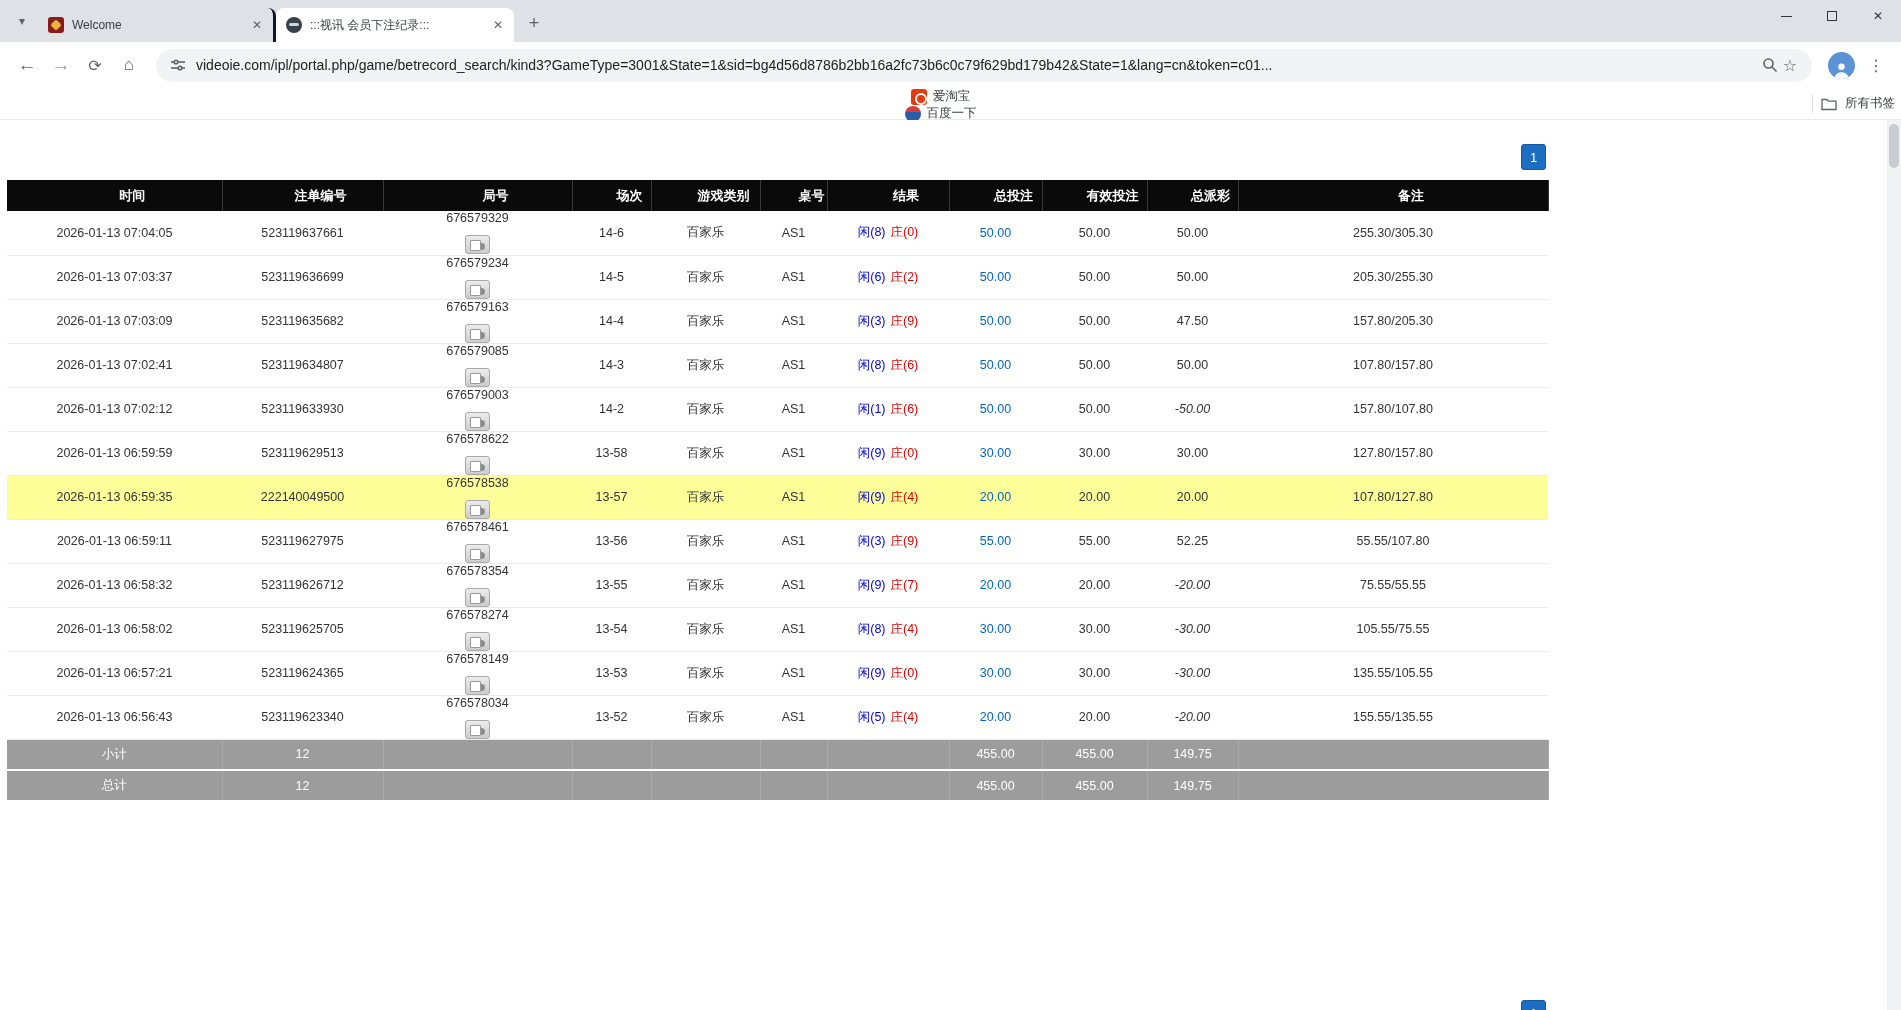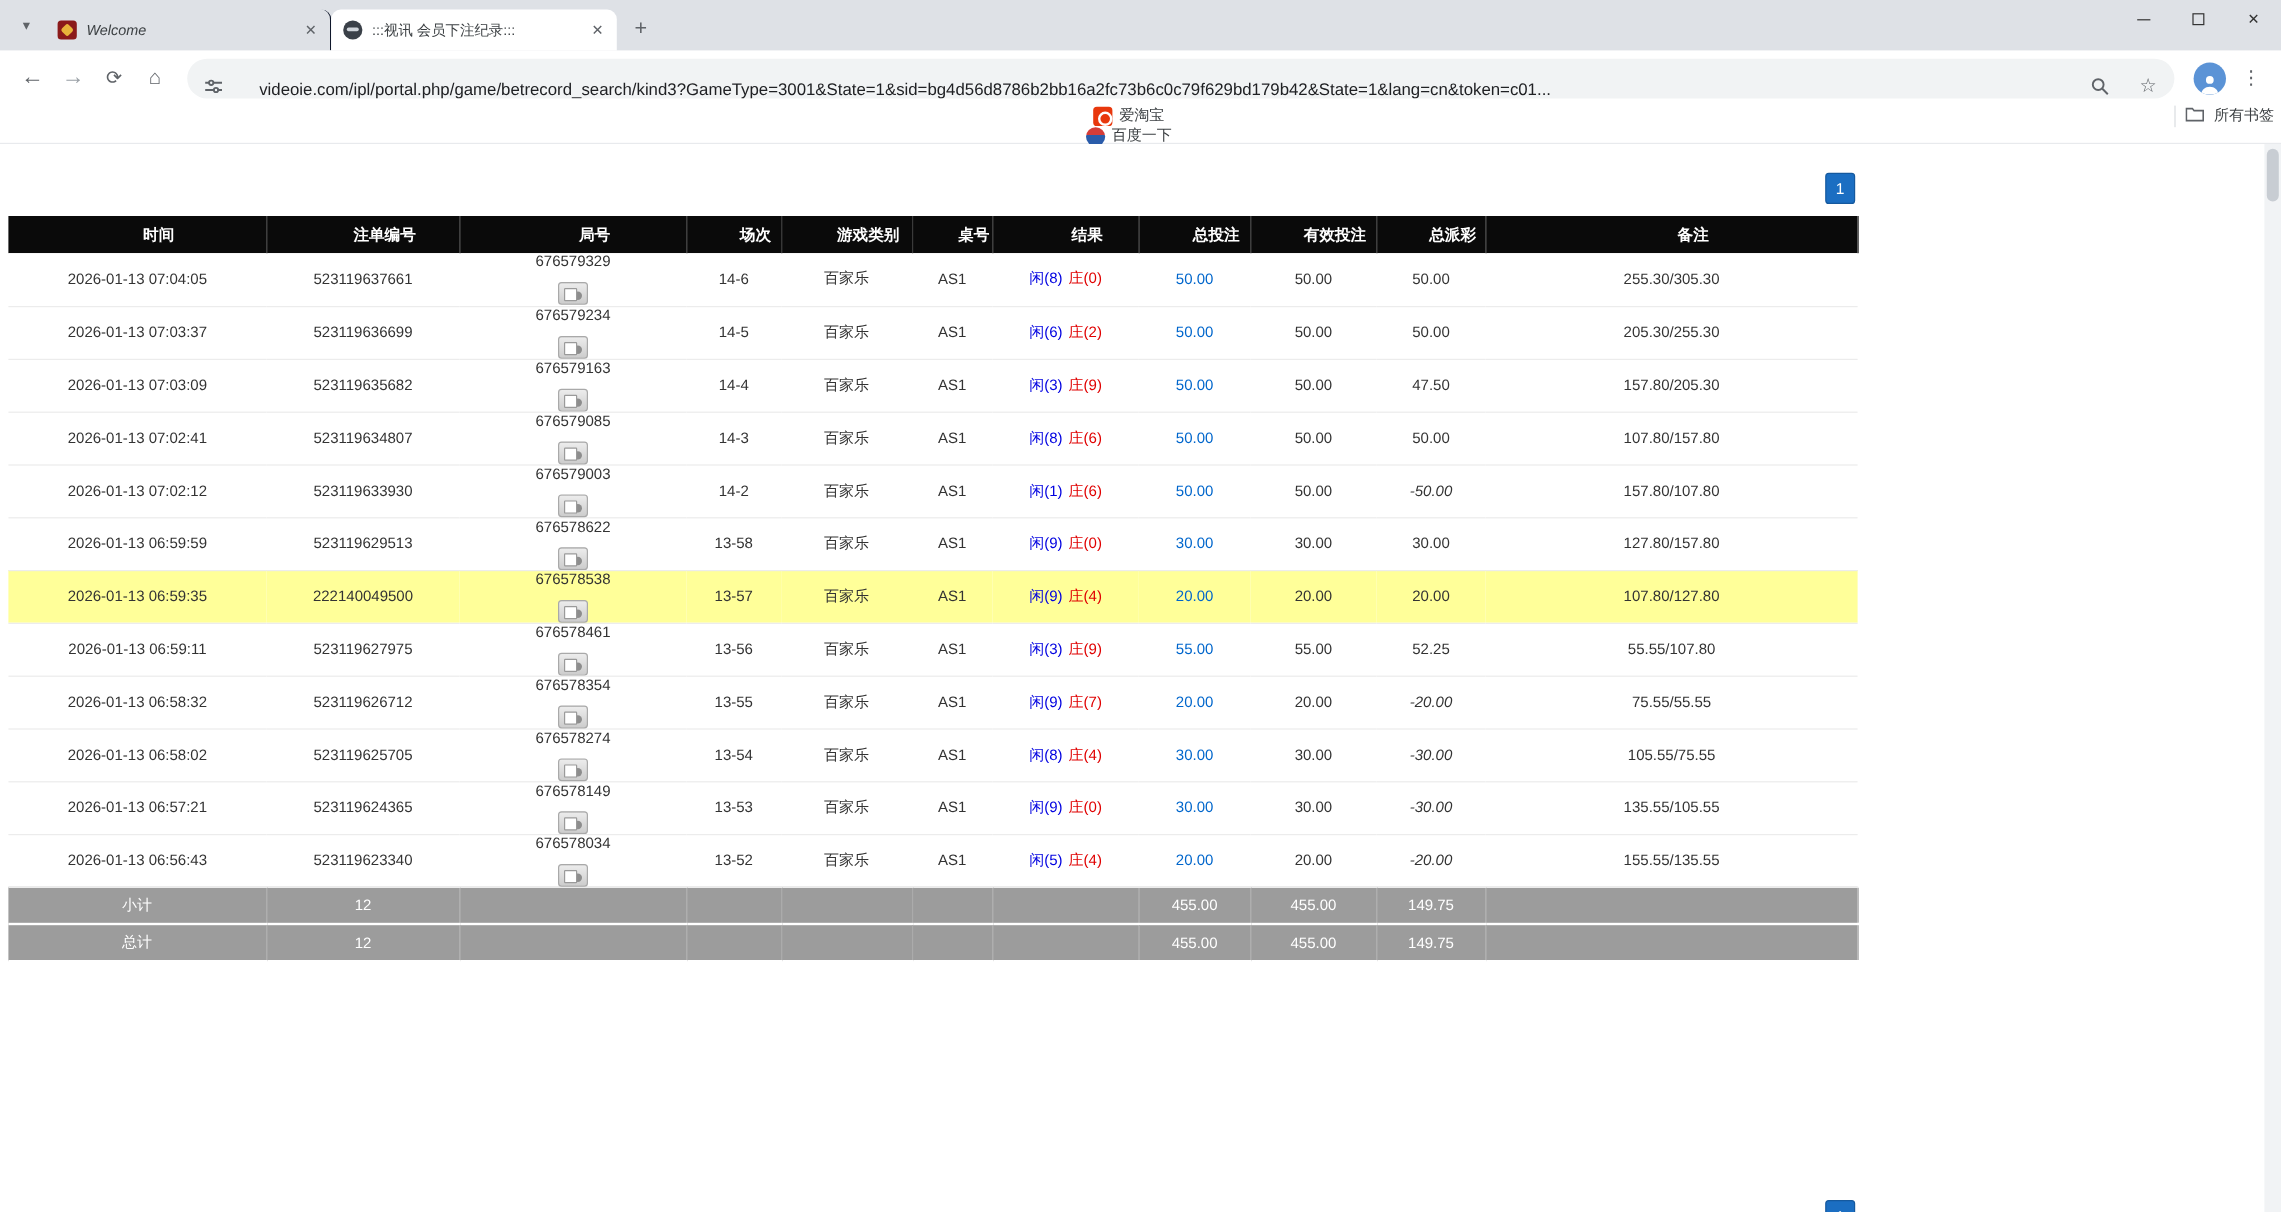--- a/index.html
+++ b/index.html
@@ -5,54 +5,54 @@
   * { margin:0; padding:0; box-sizing:border-box; }
   html,body { width:1901px; height:1010px; overflow:hidden;
     font-family:"Liberation Sans","DejaVu Sans",sans-serif; background:#fff; }
 
   
   .tabstrip { height:42px; background:#dee1e6; display:flex; align-items:flex-end; position:relative; }
   .tab-search-btn { width:28px; height:28px; margin:0 2px 7px 8px; display:flex; align-items:center; justify-content:center;
     color:#5f6368; font-size:12px; border-radius:6px; cursor:pointer; }
   .tab { width:238px; height:34px; display:flex; align-items:center; padding:0 8px 0 10px;
     border-radius:8px 8px 0 0; color:#3c4043; font-size:12px; position:relative; cursor:pointer; }
-  .tab.inactive { border-right:1px solid #0f172a;font-style:italic; }
+  .tab.inactive { border-right:3px solid #0f172a; }
   .tab.active { background:#fff; }
   .tab .tab-title { flex:1; white-space:nowrap; overflow:hidden; text-overflow:ellipsis; margin-left:8px; }
   .tab .tab-close { width:16px; height:16px; border-radius:50%; display:flex; align-items:center; justify-content:center;
     font-size:12px; color:#5f6368; cursor:pointer; }
   .favicon { width:16px; height:16px; flex:0 0 16px; display:inline-block; }
   .fav-welcome { background:#8b1a1a; border-radius:3px; position:relative; }
   .fav-welcome::after { content:""; position:absolute; left:4px; top:4px; width:8px; height:8px; background:#e8b33a; border-radius:2px; transform:rotate(45deg); }
   .fav-globe { background:#3a4048; border-radius:50%; position:relative; }
   .fav-globe::after { content:""; position:absolute; left:3px; top:6px; width:10px; height:3px; background:#cfd4da; border-radius:2px; }
   .newtab-btn { width:28px; height:28px; margin:0 0 5px 6px; display:flex; align-items:center; justify-content:center;
     font-size:18px; color:#5f6368; border-radius:50%; cursor:pointer; }
   .win-controls { position:absolute; right:0; top:0; height:32px; display:flex; }
   .win-btn { width:46px; height:32px; display:flex; align-items:center; justify-content:center; color:#333; font-size:12px; cursor:pointer; }
   .win-btn .maxbox { width:10px; height:10px; border:1px solid #333; }
   .win-btn .minbar { width:11px; height:0; border-top:1px solid #333; display:inline-block; }
 
   .toolbar { height:46px; background:#fff; display:flex; align-items:center; padding:0 10px; }
   .nav-btn { width:34px; height:34px; display:flex; align-items:center; justify-content:center;
     font-size:19px; color:#5f6368; border-radius:50%; cursor:pointer; }
   .nav-btn.disabled { color:#9aa0a6; }
-  .omnibox { flex:1; height:33px; background:#f1f3f4; border-radius:17px; margin:0 10px; display:flex; align-items:flex-end; padding:0 12px; min-width:0;gap:20px; }
+  .omnibox { flex:1; height:33px; background:#f1f3f4; border-radius:17px; margin:0 10px; display:flex; align-items:center; padding:0 12px; min-width:0; }
   .omni-url { flex:1; font-size:14px; color:#202124; white-space:nowrap; overflow:hidden; text-overflow:ellipsis; margin:0 10px 0 8px; }
   .omni-icon { width:20px; height:20px; flex:0 0 auto; display:flex; align-items:center; justify-content:center; color:#5f6368; cursor:pointer; }
   .avatar { width:27px; height:27px; border-radius:50%; background:#5b93d6; margin:0 6px; display:flex; align-items:flex-end; justify-content:center; overflow:hidden; cursor:pointer; }
   .menu-dots { width:30px; height:30px; display:flex; align-items:center; justify-content:center; font-size:16px; color:#5f6368; cursor:pointer; }
 
   .bookmarks-bar { height:32px; background:#fff; display:flex; align-items:center; padding:0 10px; border-bottom:1px solid #e8eaed; position:relative;flex-direction:column; }
   .bm-item { display:flex; align-items:center; gap:6px; font-size:12.5px; color:#3c4043; margin-right:20px; cursor:pointer; }
   .bm-fav { width:16px; height:16px; border-radius:3px; display:inline-block; }
   .bm-fav.taobao { background:#e8380d; position:relative; }
   .bm-fav.taobao::after { content:""; position:absolute; left:4px; top:4px; width:8px; height:8px; border:2px solid #fff; border-radius:50%; }
   .bm-fav.baidu { border-radius:50%; background:linear-gradient(180deg,#d43d38 0 40%,#2a5caa 40% 100%); }
-  .bm-right { position:absolute; right:6px; top:0; height:100%; display:flex; gap:8px; font-size:12.5px; color:#3c4043; }
+  .bm-right { position:absolute; right:6px; top:0; height:100%; display:flex; align-items:center; gap:8px; font-size:12.5px; color:#3c4043; }
   .bm-sep { width:1px; height:18px; background:#dadce0; }
 
   
   .content { position:relative; height:890px; background:#fff; overflow:hidden; }
 
   .page-btn { position:absolute; width:25px; height:26px; background:var(--pagination-blue,#1b6ec2);
     border:1px solid #15599e; border-radius:3px; color:#fff; font-size:13px;
     display:flex; align-items:center; justify-content:center; cursor:pointer; }
   .page-btn.top { top:24px; right:355px; }
   .page-btn.bottom { top:880px; right:355px; }

